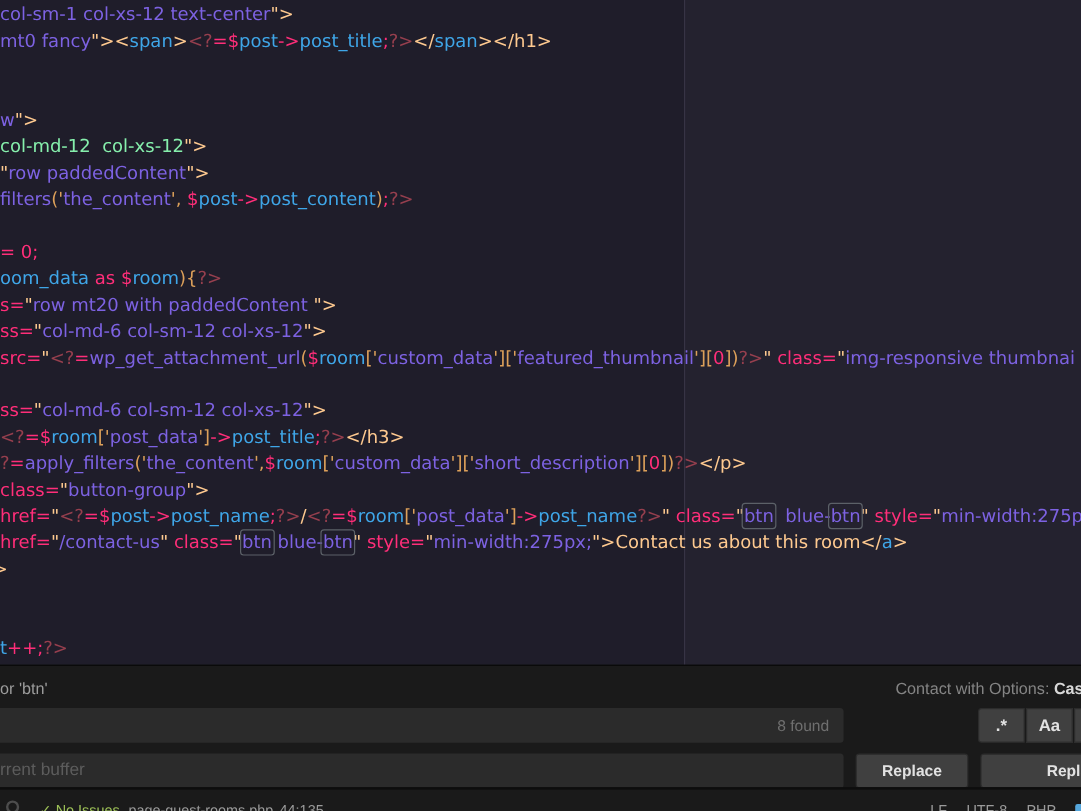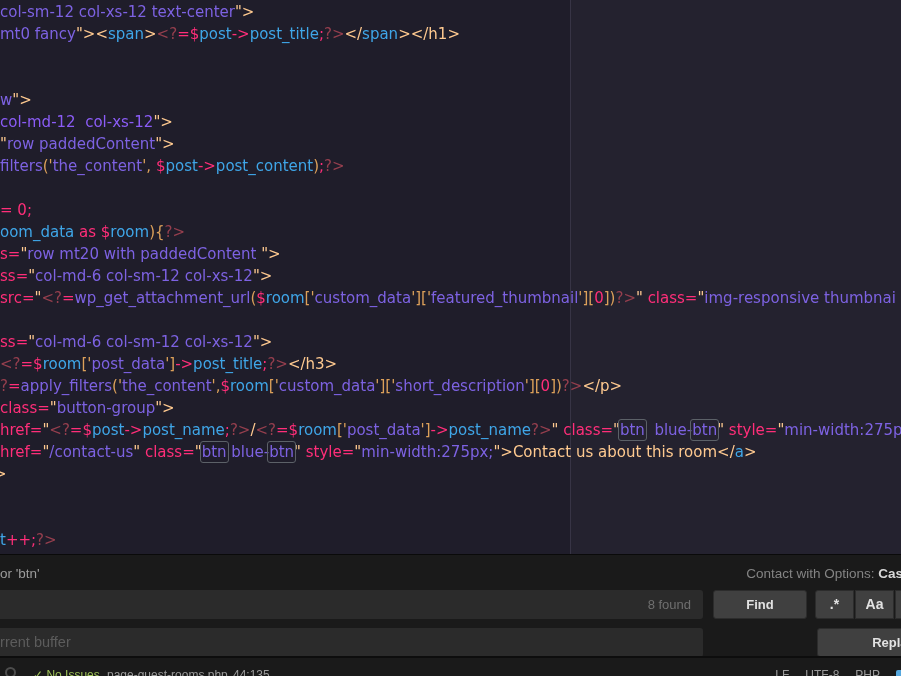--- a/index.html
+++ b/index.html
@@ -49,26 +49,26 @@
 </style>
 </head>
 <body>
 
 <div class="screen">
 
   <div class="editor" style="background: rgb(31, 29, 42);">
     <div class="wrap-guide-shade"></div>
     <div class="wrap-guide" style="background: rgb(55, 52, 69);"></div>
     <div id="code-lines">
-        <div class="code-line" style="top: 1px;"><span style="color: rgb(125, 98, 226);">col-sm-12 col-xs-12 text-center</span><span style="color: rgb(255, 202, 144);">"&gt;</span></div>
+        <div class="code-line" style="top: 1px;"><span style="color: rgb(125, 98, 226);">col-sm-1 col-xs-12 text-center</span><span style="color: rgb(255, 202, 144);">"&gt;</span></div>
         <div class="code-line" style="top: 23px;"><span style="color: rgb(125, 98, 226);">mt0 fancy</span><span style="color: rgb(255, 202, 144);">"&gt;&lt;</span><span style="color: rgb(63, 166, 232);">span</span><span style="color: rgb(255, 202, 144);">&gt;</span><span style="color: rgb(150, 63, 78);">&lt;?</span><span style="color: rgb(255, 46, 121);">=$</span><span style="color: rgb(63, 166, 232);">post</span><span style="color: rgb(255, 46, 121);">-&gt;</span><span style="color: rgb(63, 166, 232);">post_title</span><span style="color: rgb(255, 46, 121);">;</span><span style="color: rgb(150, 63, 78);">?&gt;</span><span style="color: rgb(255, 202, 144);">&lt;/</span><span style="color: rgb(63, 166, 232);">span</span><span style="color: rgb(255, 202, 144);">&gt;&lt;/h1&gt;</span></div>
         <div class="code-line" style="top: 45px;"></div>
         <div class="code-line" style="top: 67px;"></div>
         <div class="code-line" style="top: 89px;"><span style="color: rgb(125, 98, 226);">w</span><span style="color: rgb(255, 202, 144);">"&gt;</span></div>
-        <div class="code-line" style="top: 111px;"><span style="color: #8b5cf6;">col-md-12  col-xs-12</span><span style="color: rgb(255, 202, 144);">"&gt;</span></div>
+        <div class="code-line" style="top: 111px;"><span style="color: #86efac;">col-md-12  col-xs-12</span><span style="color: rgb(255, 202, 144);">"&gt;</span></div>
         <div class="code-line" style="top: 133px;"><span style="color: rgb(255, 202, 144);">"</span><span style="color: rgb(125, 98, 226);">row paddedContent</span><span style="color: rgb(255, 202, 144);">"&gt;</span></div>
         <div class="code-line" style="top: 155px;"><span style="color: rgb(125, 98, 226);">filters</span><span style="color: rgb(220, 160, 90);">('</span><span style="color: rgb(125, 98, 226);">the_content</span><span style="color: rgb(220, 160, 90);">', </span><span style="color: rgb(255, 46, 121);">$</span><span style="color: rgb(63, 166, 232);">post</span><span style="color: rgb(255, 46, 121);">-&gt;</span><span style="color: rgb(63, 166, 232);">post_content</span><span style="color: rgb(220, 160, 90);">)</span><span style="color: rgb(255, 46, 121);">;</span><span style="color: rgb(150, 63, 78);">?&gt;</span></div>
         <div class="code-line" style="top: 177px;"></div>
         <div class="code-line" style="top: 199px;"><span style="color: rgb(255, 46, 121);">= 0;</span></div>
         <div class="code-line" style="top: 221px;"><span style="color: rgb(63, 166, 232);">oom_data</span><span style="color: rgb(255, 46, 121);"> as </span><span style="color: rgb(255, 46, 121);">$</span><span style="color: rgb(63, 166, 232);">room</span><span style="color: rgb(220, 160, 90);">){</span><span style="color: rgb(150, 63, 78);">?&gt;</span></div>
         <div class="code-line" style="top: 243px;"><span style="color: rgb(255, 46, 121);">s=</span><span style="color: rgb(255, 202, 144);">"</span><span style="color: rgb(125, 98, 226);">row mt20 with paddedContent </span><span style="color: rgb(255, 202, 144);">"&gt;</span></div>
         <div class="code-line" style="top: 265px;"><span style="color: rgb(255, 46, 121);">ss=</span><span style="color: rgb(255, 202, 144);">"</span><span style="color: rgb(125, 98, 226);">col-md-6 col-sm-12 col-xs-12</span><span style="color: rgb(255, 202, 144);">"&gt;</span></div>
         <div class="code-line" style="top: 287px;"><span style="color: rgb(255, 46, 121);">src=</span><span style="color: rgb(255, 202, 144);">"</span><span style="color: rgb(150, 63, 78);">&lt;?</span><span style="color: rgb(255, 46, 121);">=</span><span style="color: rgb(125, 98, 226);">wp_get_attachment_url</span><span style="color: rgb(220, 160, 90);">(</span><span style="color: rgb(255, 46, 121);">$</span><span style="color: rgb(63, 166, 232);">room</span><span style="color: rgb(220, 160, 90);">['</span><span style="color: rgb(125, 98, 226);">custom_data</span><span style="color: rgb(220, 160, 90);">']['</span><span style="color: rgb(125, 98, 226);">featured_thumbnail</span><span style="color: rgb(220, 160, 90);">'][</span><span style="color: rgb(255, 46, 121);">0</span><span style="color: rgb(220, 160, 90);">])</span><span style="color: rgb(150, 63, 78);">?&gt;</span><span style="color: rgb(255, 202, 144);">" </span><span style="color: rgb(255, 46, 121);">class=</span><span style="color: rgb(255, 202, 144);">"</span><span style="color: rgb(125, 98, 226);">img-responsive thumbnai</span></div>
         <div class="code-line" style="top: 309px;"></div>
         <div class="code-line" style="top: 331px;"><span style="color: rgb(255, 46, 121);">ss=</span><span style="color: rgb(255, 202, 144);">"</span><span style="color: rgb(125, 98, 226);">col-md-6 col-sm-12 col-xs-12</span><span style="color: rgb(255, 202, 144);">"&gt;</span></div>
@@ -84,30 +84,30 @@
       </div>
   </div>
 
   <div class="find-panel">
     <span class="fp-msg">or 'btn'</span>
     <span class="fp-options"><span>Contact with Options: </span><b>Cas</b></span>
 
     <div class="fp-input find-input">
       <span class="found-count">8 found</span>
     </div>
-    <button class="fp-btn find-btn">Find</button>
     <div class="toggle-group">
       <button class="fp-btn toggle">.*</button>
       <button class="fp-btn toggle">Aa</button>
       <button class="fp-btn toggle partial"></button>
     </div>
 
     <div class="fp-input replace-input">
       <span class="ph">urrent buffer</span>
     </div>
+    <button class="fp-btn replace-btn">Replace</button>
     <button class="fp-btn replace-all-btn">Replace All</button>
   </div>
 
   <div class="status-bar">
     <span class="sb-circle"></span>
     <span class="sb-item sb-green" style="left:33px;"><span>✓</span> <span>No Issues</span></span>
     <span class="sb-item" style="left:107px;">page-guest-rooms.php</span>
     <span class="sb-item" style="left:233px;">44:135</span>
     <span class="sb-right">
       <span>LF</span>

